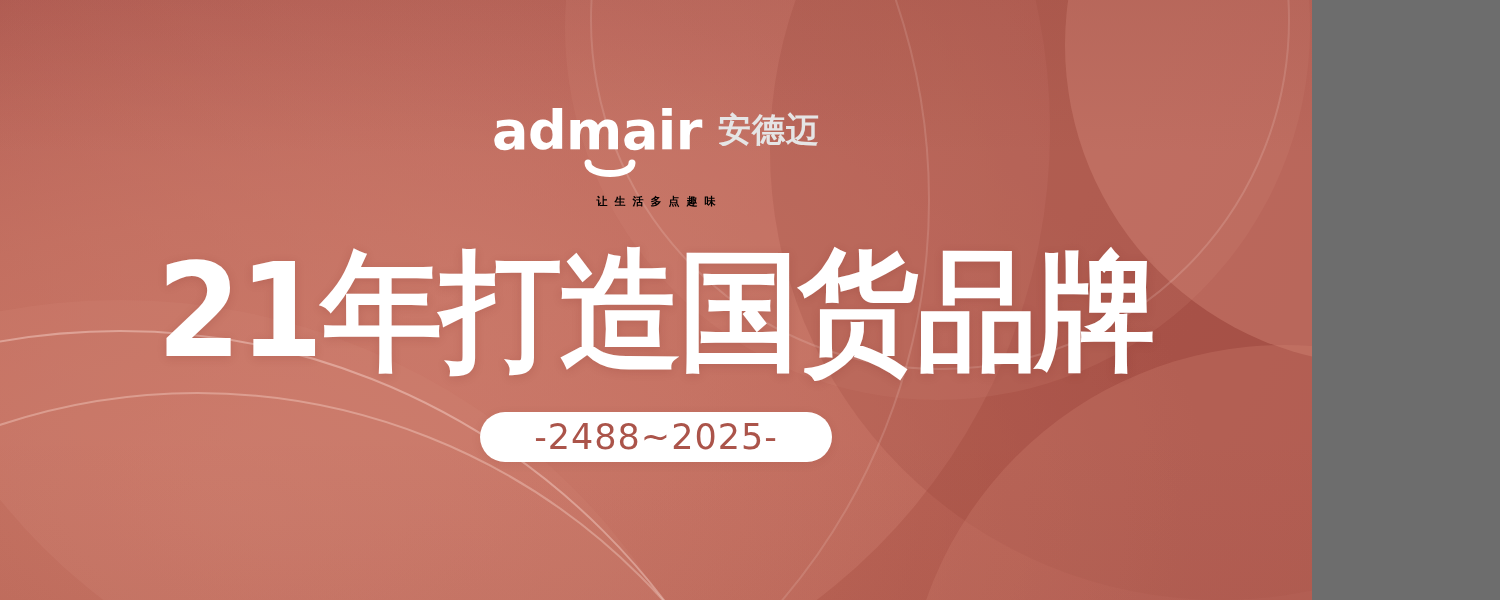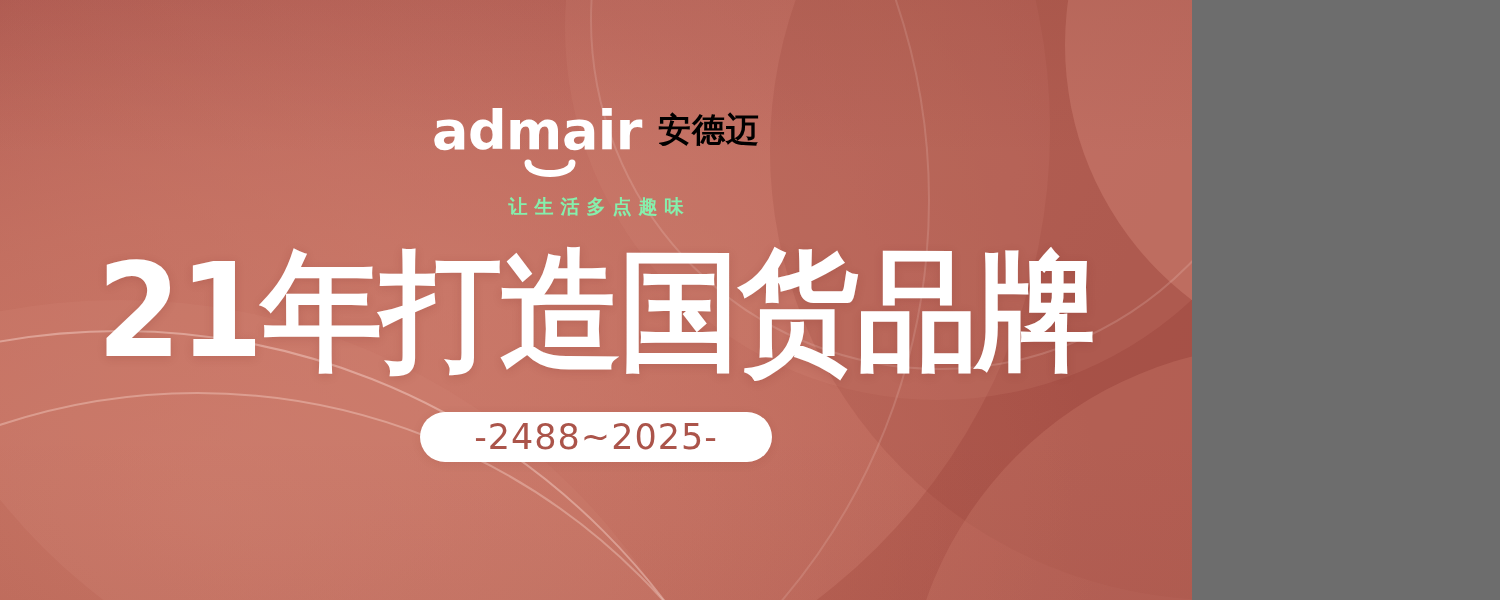--- a/index.html
+++ b/index.html
@@ -3,21 +3,21 @@
 <meta charset="utf-8">
 <title>admair brand banner</title>
 <style>
   * { margin:0; padding:0; box-sizing:border-box; }
   html,body{
     background:#6d6d6d;
     font-family:"Liberation Sans", sans-serif;
   }
   .banner{
     position:relative;
-    width:1192px;
+    width:1312px;
     height:600px;
     overflow:hidden;
     background:#ab544a;
   }
 
   
   .bg{
     position:absolute; inset:0;
     overflow:hidden;
   }
@@ -146,32 +146,32 @@
     letter-spacing:-.5px;
     font-family:"DejaVu Sans", sans-serif;
   }
   .smile{
     position:absolute;
     left:56%; top:calc(100% + 1px);
     width:52px; height:26px;
     transform:translateX(-50%);
   }
   .cn-mark{
-    color:#000000;
+    color:#e5e5e5;
     font-size:33px;
     line-height:1;
     font-weight:700;
     letter-spacing:1px;
     padding-bottom:3px;
     font-family:"DejaVu Sans","Liberation Sans", sans-serif;
   }
   .tagline{
     margin-top:36px;
-    color:#86efac;
-    font-size:19px;
+    color:#000000;
+    font-size:11px;
     font-weight:700;
     letter-spacing:7px;
     text-indent:7px;
     font-family:"DejaVu Sans","Liberation Sans", sans-serif;
   }
 
   
   .headline{
     position:absolute;
     left:0; right:0; top:246px;

